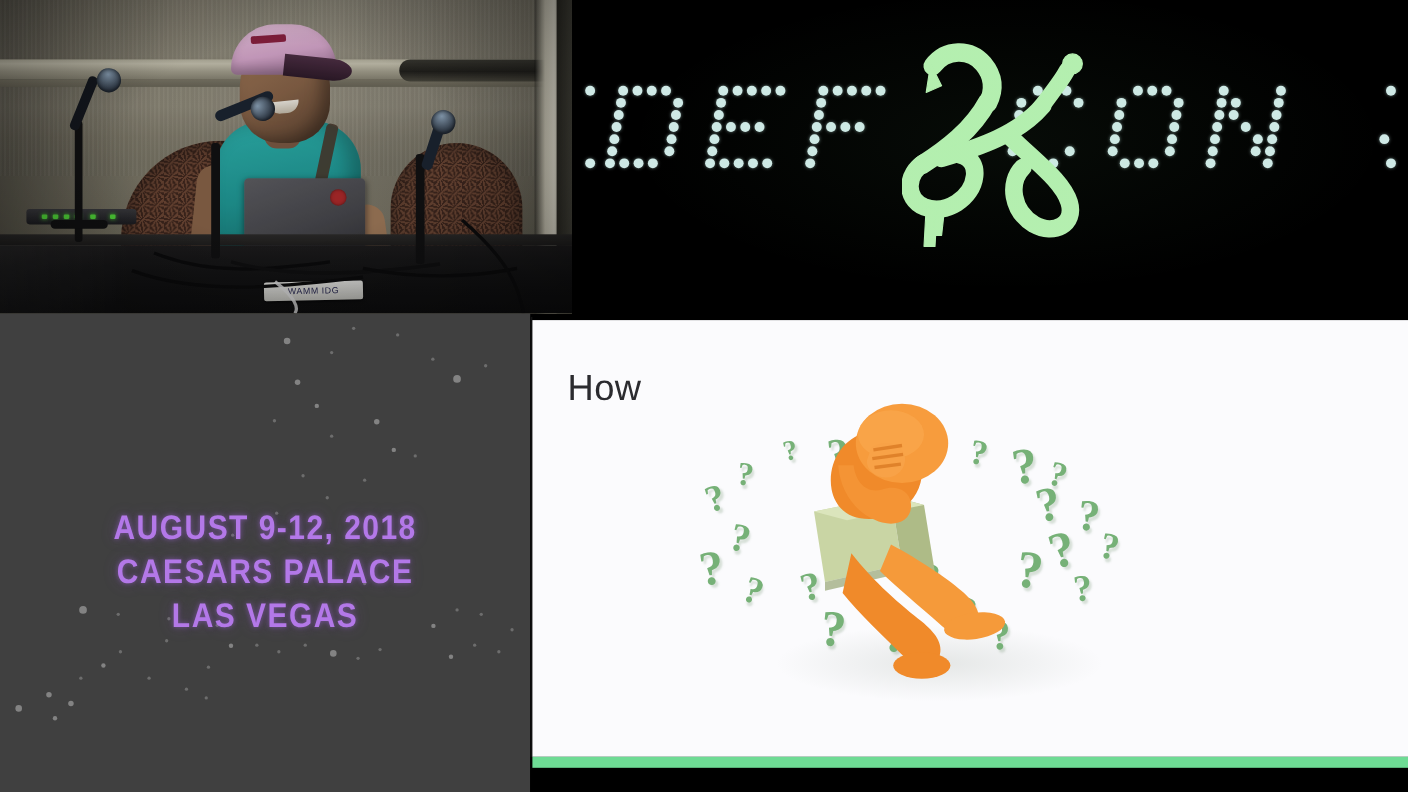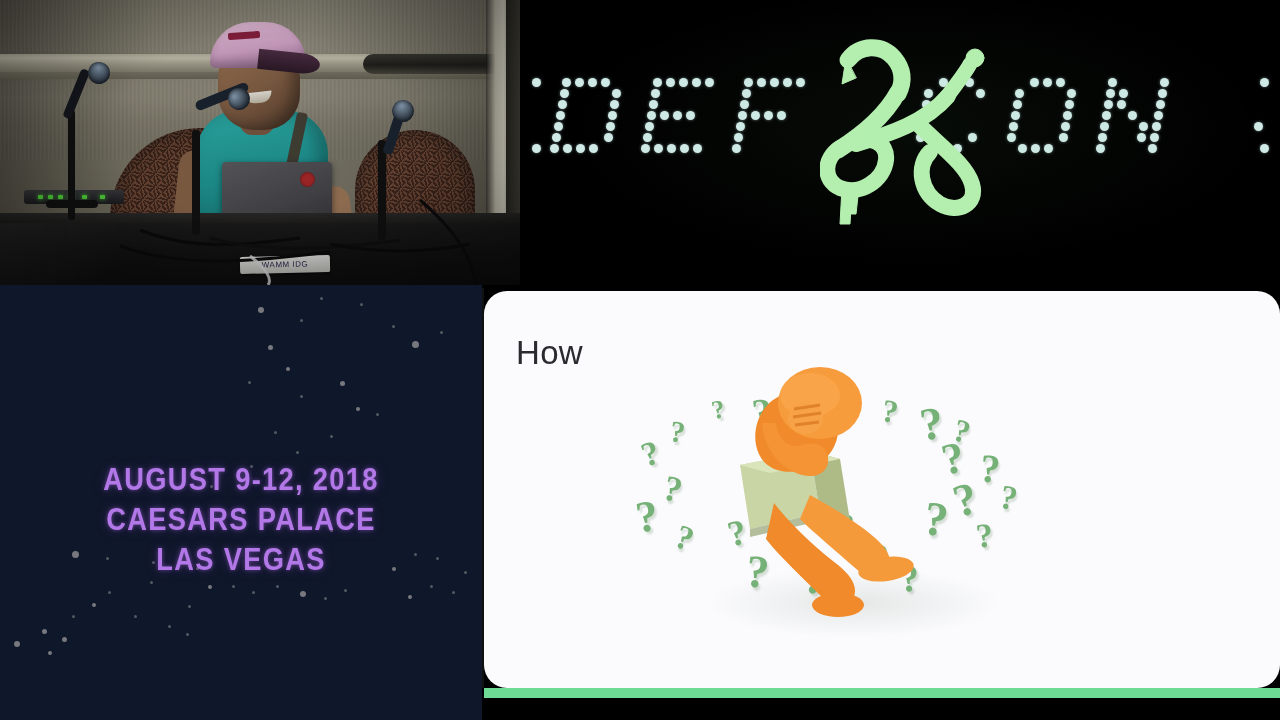--- a/index.html
+++ b/index.html
@@ -230,21 +230,21 @@
     position:absolute; inset:0;
     background: radial-gradient(ellipse at 52% 45%, rgba(140,230,150,.05), rgba(0,0,0,0) 62%);
     pointer-events:none;
   }
 
   
   .info-panel {
     position: absolute;
     left: 0; top: 285px;
     width: 482px; height: 435px;
-    background: #0f172a;
+    background: #404040;
     overflow: hidden;
   }
   .speck { position:absolute; background:#9a9a9a; border-radius:50%; opacity:.75; }
   .speck.small { opacity:.5; }
   .info-lines {
     position: absolute;
     left: 0; top: 175px;
     width: 482px;
     text-align: center;
   }
@@ -266,21 +266,20 @@
     left: 482px; top: 288px;
     width: 798px; height: 432px;
     background: #000;
     overflow: hidden;
   }
   .slide-surface {
     position: absolute;
     left: 2px; top: 3px;
     width: 796px; height: 397px;
     background: #fbfbfd;
-    border-radius: 23px;
   }
   .slide-left-edge {
     position:absolute; left:0; top:0; width:2px; height:400px; background:#111;
   }
   .slide-title {
     position: absolute;
     left: 32px; top: 43px;
     font-family: "Liberation Sans", sans-serif;
     font-size: 33px;
     font-weight: 400;

